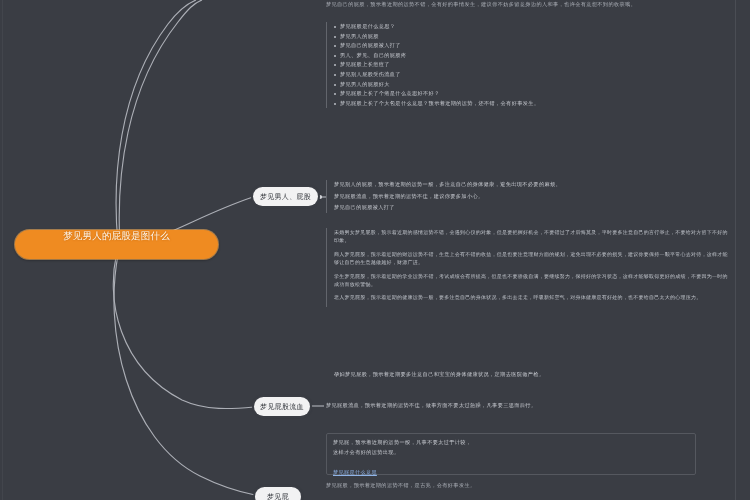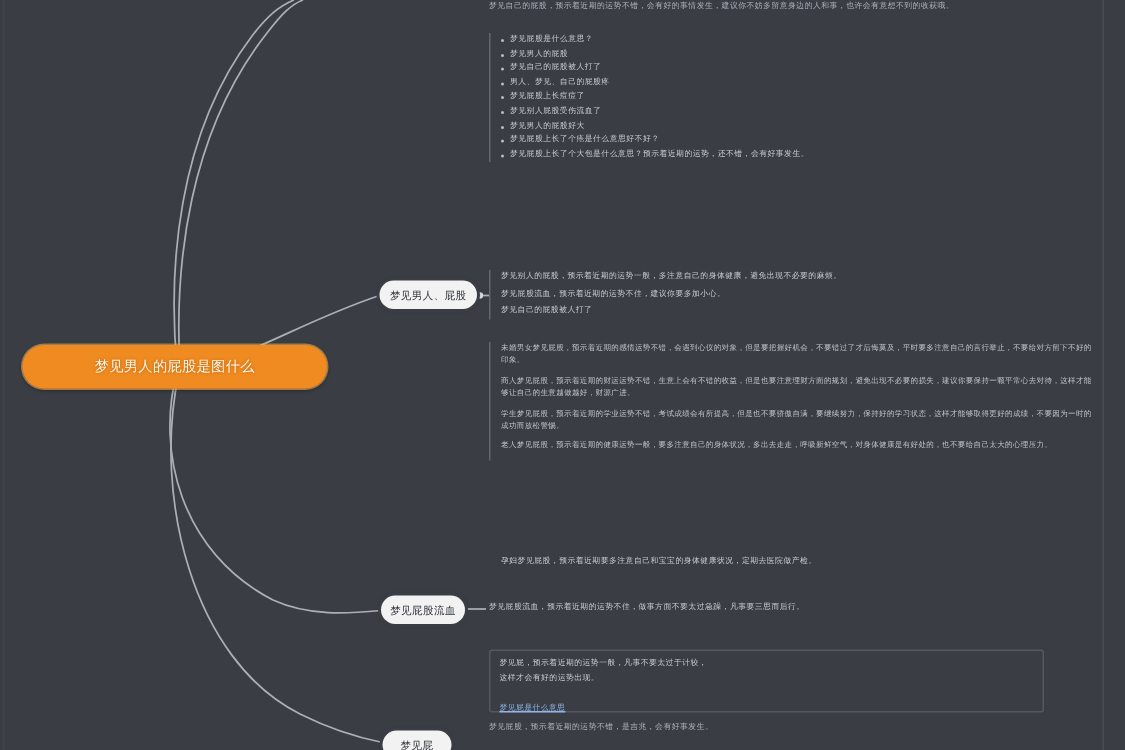--- a/index.html
+++ b/index.html
@@ -34,21 +34,21 @@
   .root-node {
     position: absolute;
     left: 15px;
     top: 230px;
     width: 203px;
     height: 29px;
     border-radius: 15px;
     background: #ef8b21;
     box-shadow: 0 0 0 1px rgba(255,180,90,.55), 0 1px 3px rgba(0,0,0,.45);
     display: flex;
-    align-items: center;
+    align-items: flex-start;
     justify-content: center;
     overflow: hidden;
   }
   .root-node .root-label {
     font-size: 9.5px;
     letter-spacing: .2px;
     color: #fff7ec;
     text-shadow: 0 0 2px rgba(180,90,0,.9);
     white-space: nowrap;
     filter: blur(.45px);

